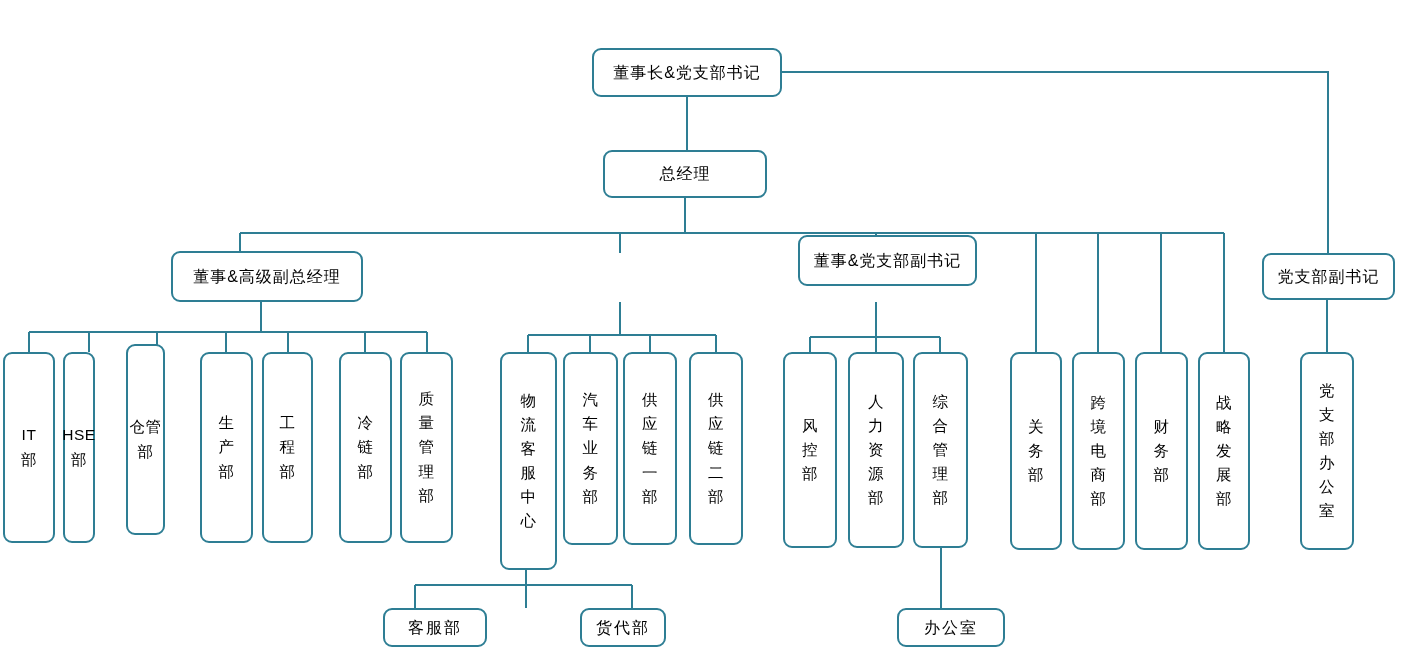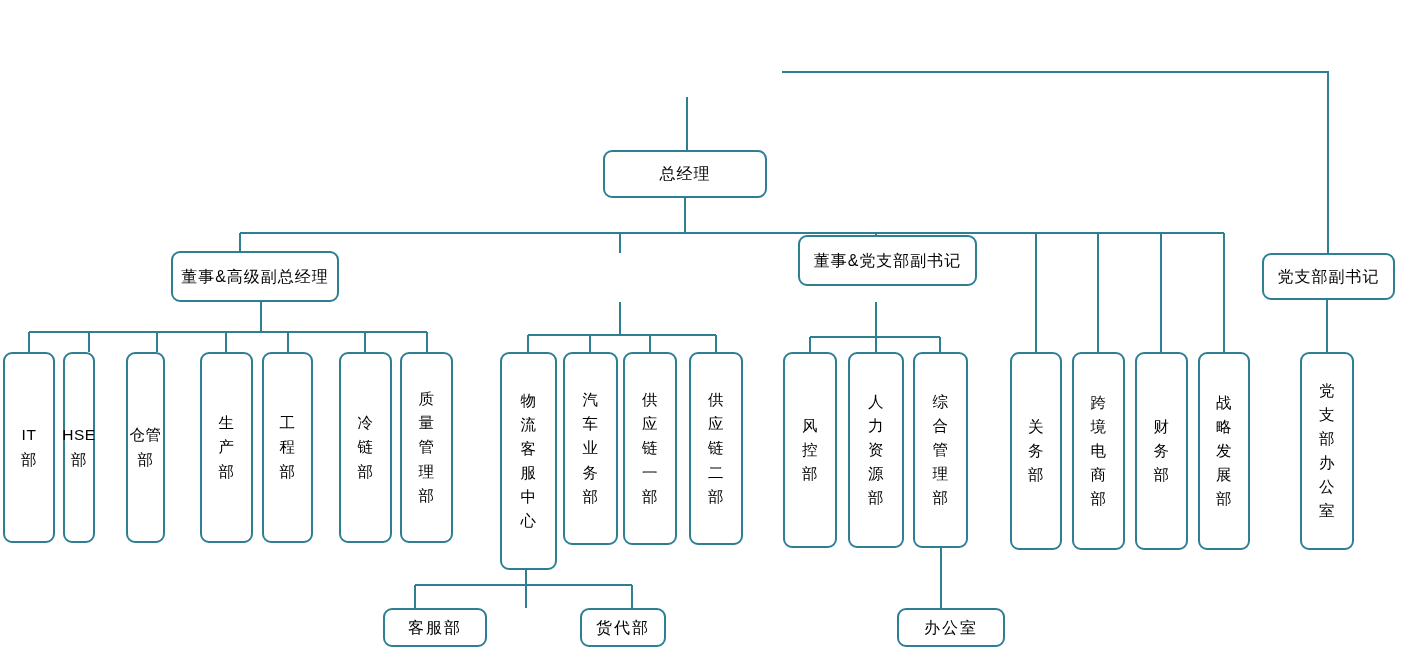--- a/index.html
+++ b/index.html
@@ -65,32 +65,33 @@
 
       <path d="M526 570 L526 608"></path>
       <path d="M415 585 L632 585"></path>
       <path d="M415 585 L415 608"></path>
       <path d="M632 585 L632 608"></path>
 
       <path d="M941 548 L941 608"></path>
     </g>
   </svg>
 
+  <div class="node h" style="left:592px;top:48px;width:190px;height:49px;">董事长&amp;党支部书记</div>
 
   <div class="node h" style="left:603px;top:150px;width:164px;height:48px;">总经理</div>
 
-  <div class="node h" style="left:171px;top:251px;width:168px;height:51px;">董事&amp;高级副总经理</div>
+  <div class="node h" style="left:171px;top:251px;width:192px;height:51px;">董事&amp;高级副总经理</div>
   <div class="node h" style="left:787px;top:235px;width:179px;height:51px;margin-left:11px;">董事&amp;党支部副书记</div>
   <div class="node h" style="left:1262px;top:253px;width:133px;height:47px;">党支部副书记</div>
 
   <div class="node v" style="left:3px;top:352px;width:52px;height:191px;">IT
 部</div>
   <div class="node v" style="left:63px;top:352px;width:32px;height:191px;">HSE
 部</div>
-  <div class="node v" style="left:126px;top:352px;width:39px;height:191px;">仓管
+  <div class="node v" style="left:126px;top:344px;width:39px;height:191px;">仓管
 部</div>
   <div class="node v" style="left:200px;top:352px;width:53px;height:191px;">生
 产
 部</div>
   <div class="node v" style="left:262px;top:352px;width:51px;height:191px;">工
 程
 部</div>
   <div class="node v" style="left:339px;top:352px;width:53px;height:191px;">冷
 链
 部</div>

